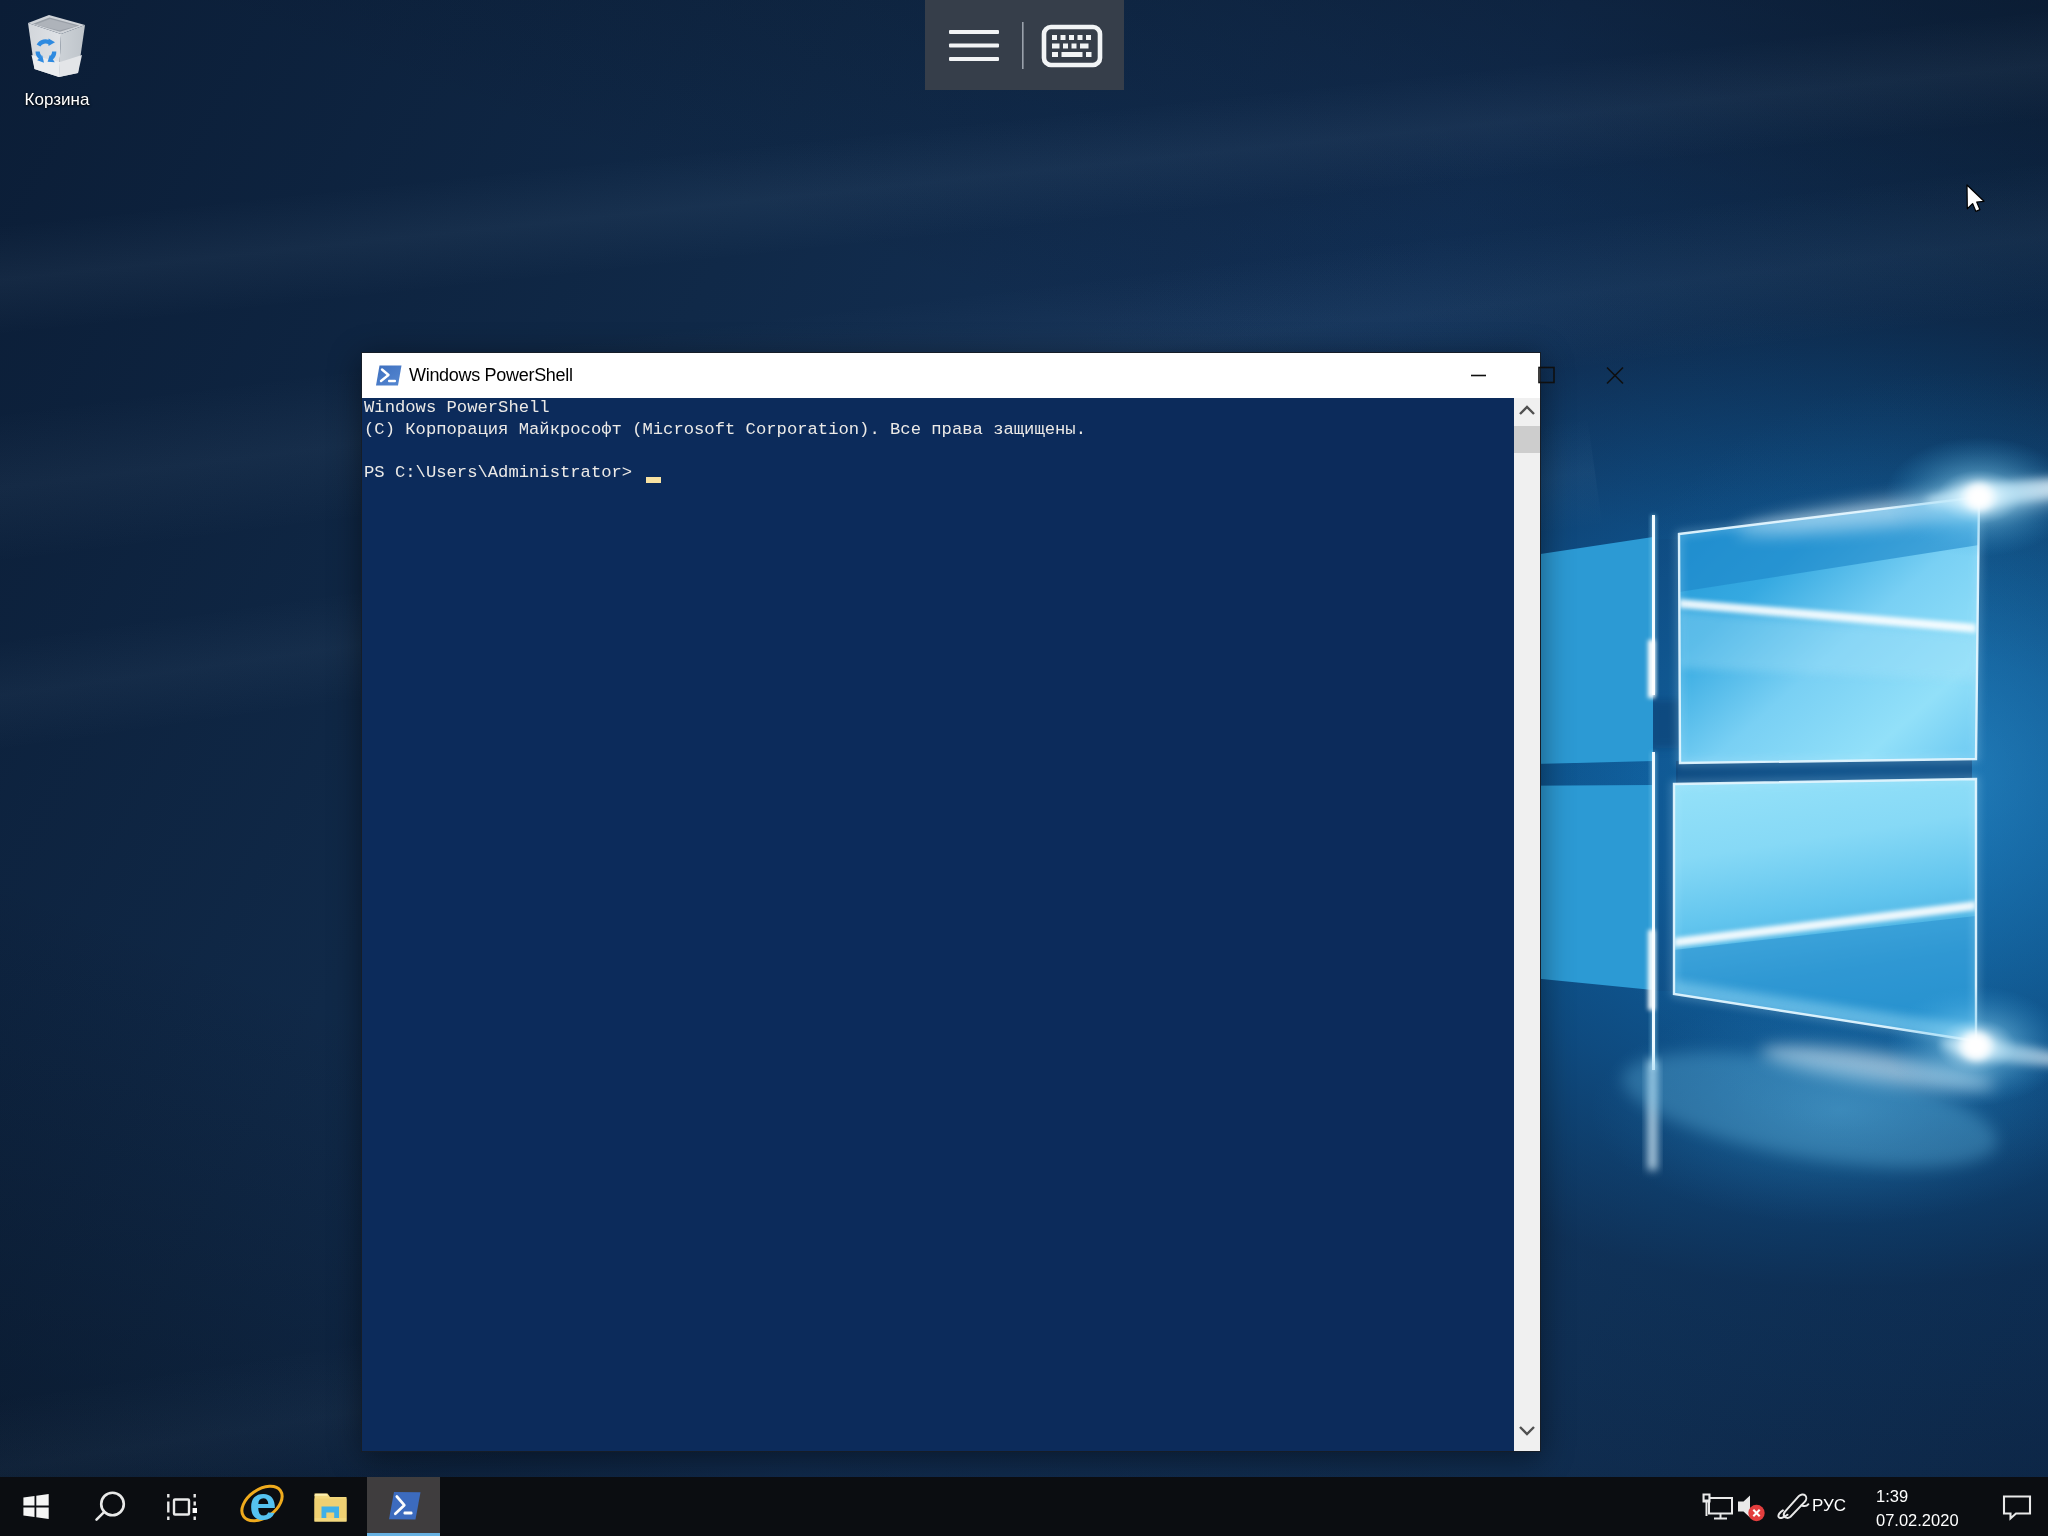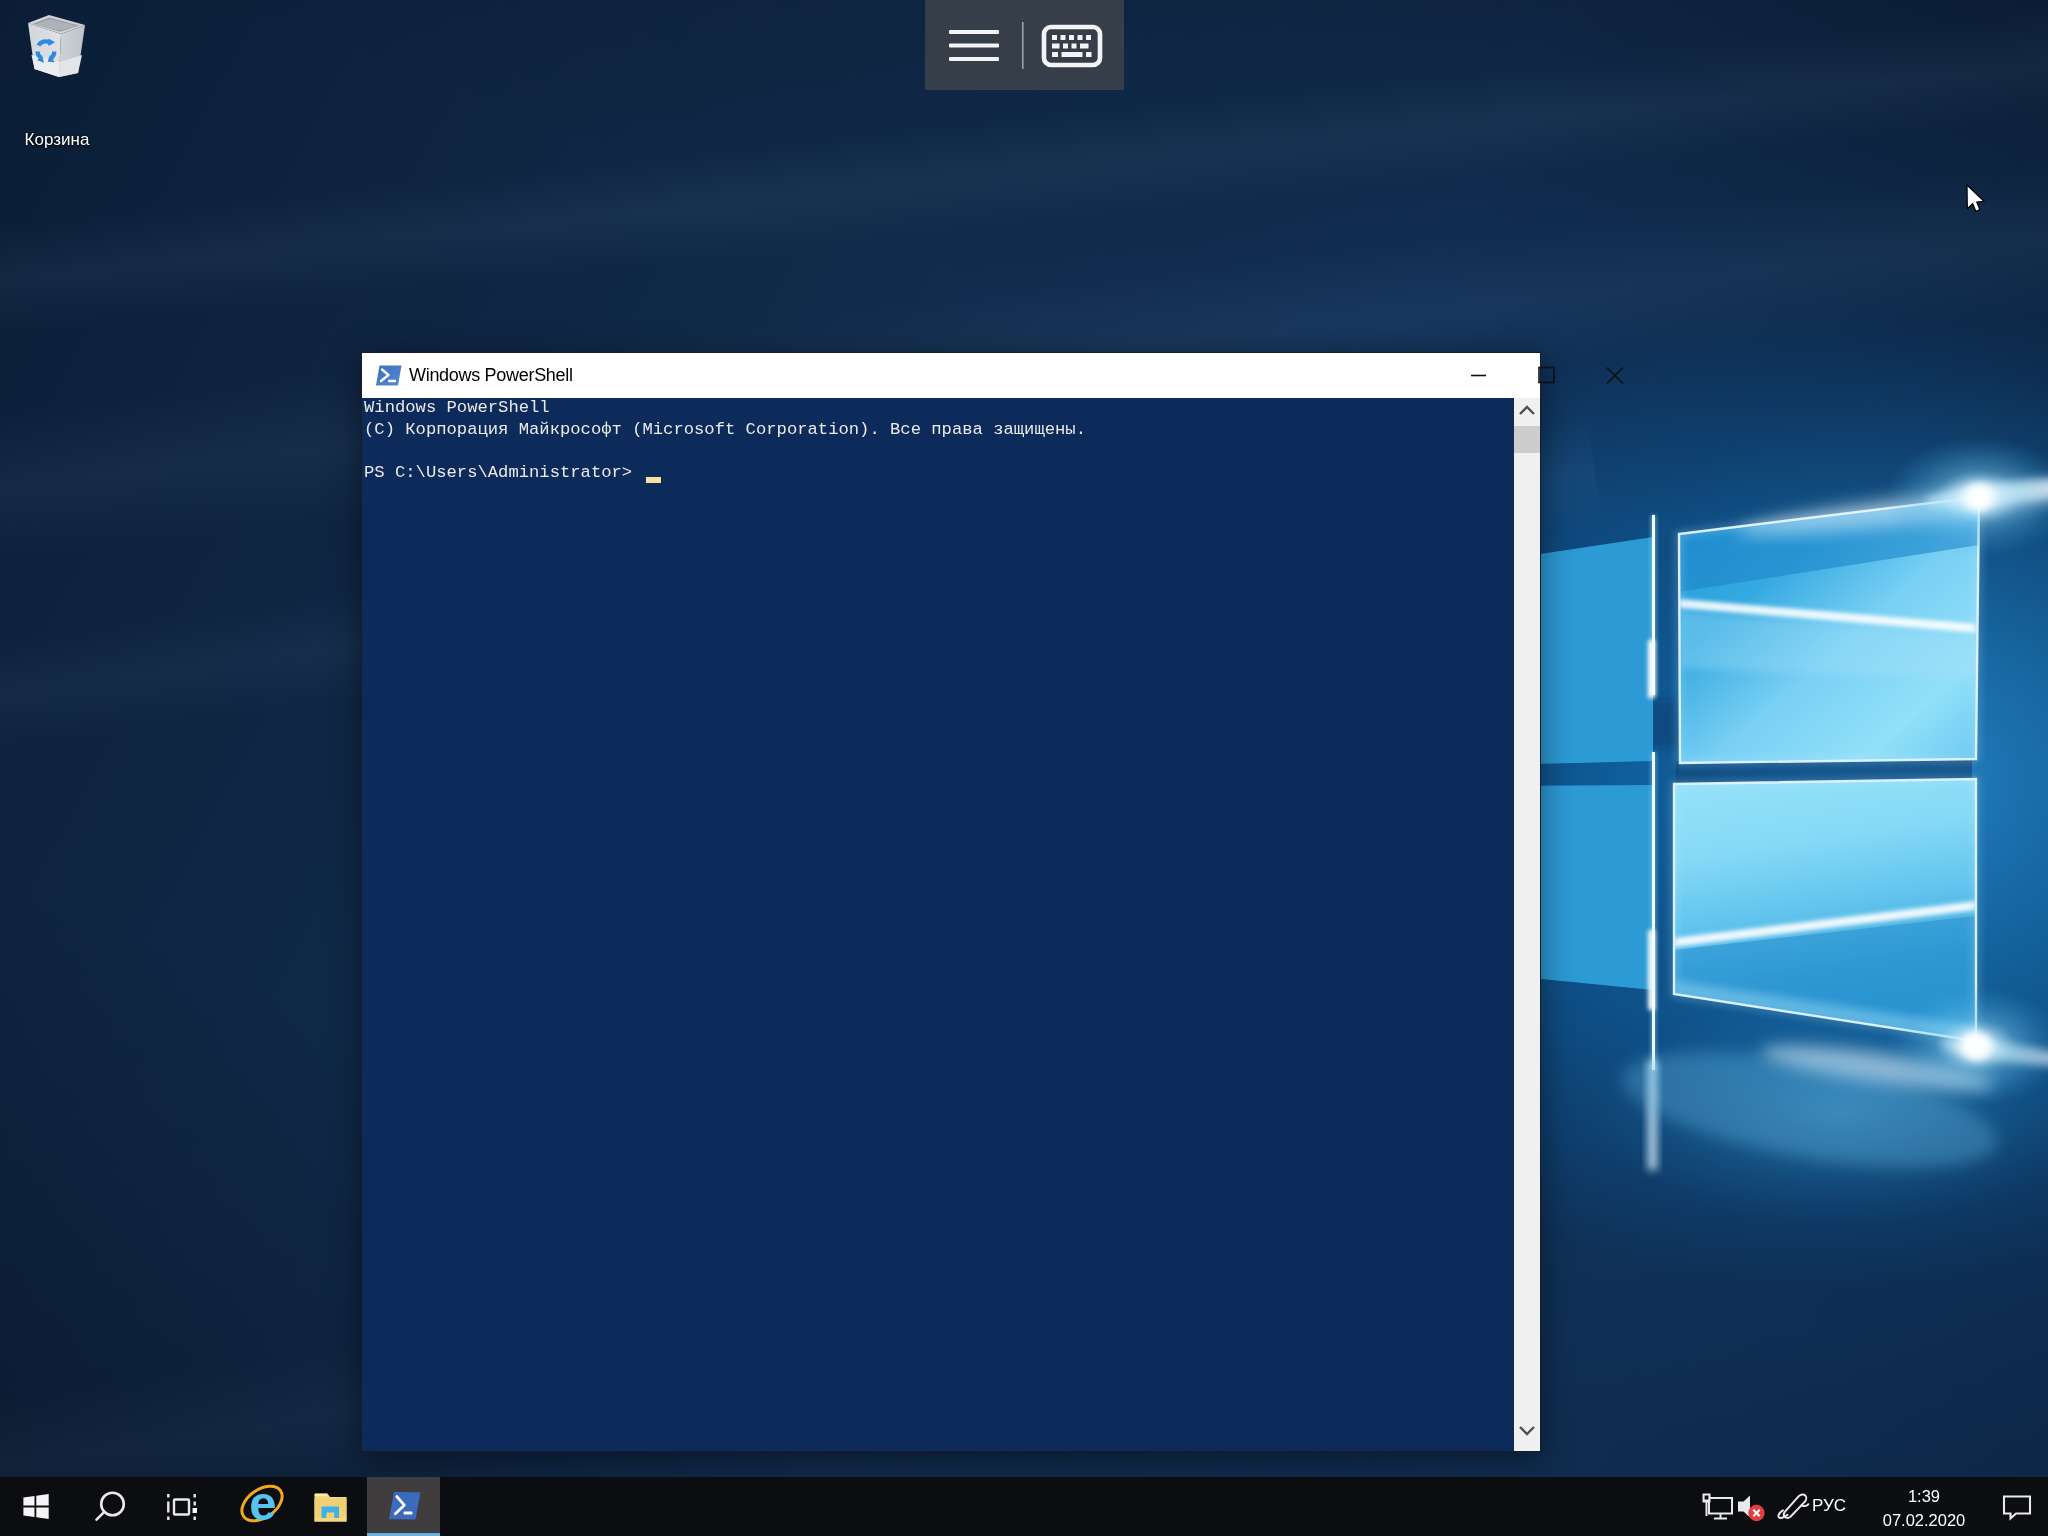--- a/index.html
+++ b/index.html
@@ -25,24 +25,24 @@
       font-family:"Liberation Mono",monospace;font-size:17.2px;line-height:21.5px;color:#eceae7;}
   #console pre{margin:-1px 0 0 0;padding:0 0 0 2px;font:inherit;}
   #cursor{position:absolute;left:284px;top:124px;width:15px;height:6px;background:#f8e2a2;}
   #sbar{position:absolute;right:0;top:45px;width:26px;bottom:0;background:#f0f0f0;}
   #sthumb{position:absolute;left:0;top:28px;width:26px;height:27px;background:#cdcdcd;}
   
   #taskbar{left:0;top:1477px;width:2048px;height:59px;background:#0b0d11;}
   #psbtn{position:absolute;left:367px;top:0;width:73px;height:59px;background:#3f3d3e;}
   #psline{position:absolute;left:367px;top:56px;width:73px;height:3px;background:#66b0e0;}
   .tray-ru{position:absolute;left:1812px;top:19px;width:70px;text-align:left;color:#fff;font-size:17px;}
-  .tray-clock{position:absolute;left:1876px;top:7px;width:96px;text-align:center;color:#fff;font-size:16.5px;line-height:24px;}
+  .tray-clock{position:absolute;left:1876px;top:7px;width:96px;text-align:left;color:#fff;font-size:16.5px;line-height:24px;}
   
   #bin-label{left:9px;top:90px;width:96px;text-align:center;color:#fff;font-size:17px;
-     text-shadow:0 1px 2px rgba(0,0,0,0.9), 0 0 3px rgba(0,0,0,0.6);margin-top:40px;}
+     text-shadow:0 1px 2px rgba(0,0,0,0.9), 0 0 3px rgba(0,0,0,0.6);}
 </style>
 </head>
 <body>
 <div id="scene">
   <div class="abs" id="wp-base"></div>
   <svg class="abs" id="wplogo" width="2048" height="1536" viewBox="0 0 2048 1536" style="left:0;top:0">
     <defs>
       <linearGradient id="paneT" x1="0" y1="0" x2="1" y2="1">
         <stop offset="0" stop-color="#2196d5"></stop>
           <stop offset="0.30" stop-color="#35a9e1"></stop>

